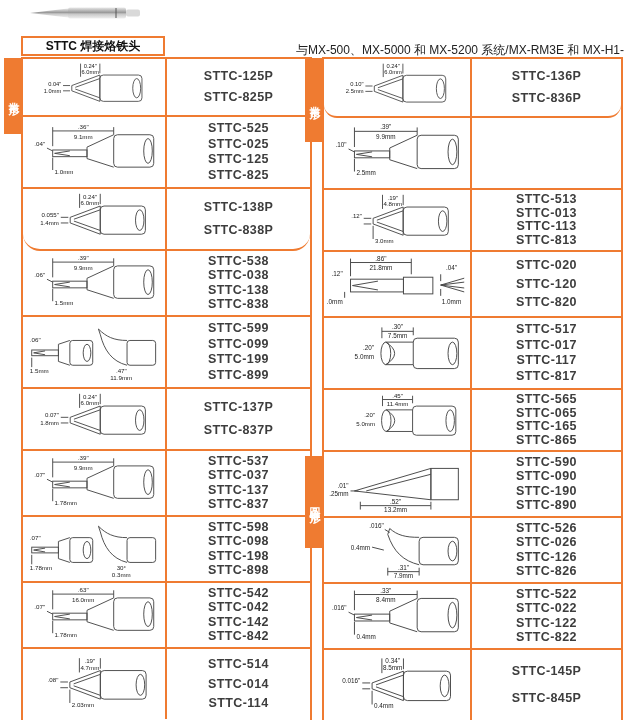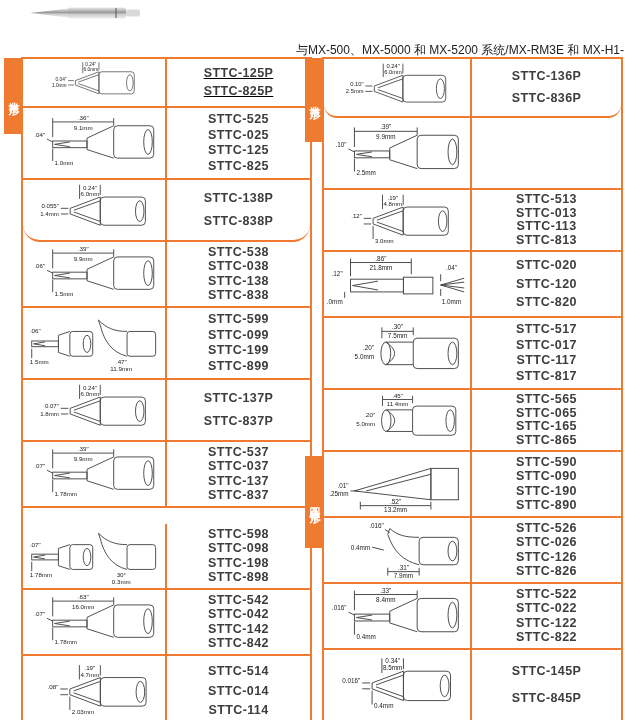--- a/index.html
+++ b/index.html
@@ -42,28 +42,29 @@
         <stop offset="0.6" stop-color="#c8c8c8"></stop>
           <stop offset="1" stop-color="#efefef"></stop>
       </linearGradient>
     </defs>
     <polygon points="2,9 40,4.5 40,13.5" fill="url(#metal)"></polygon>
     <rect x="40" y="3.5" width="58" height="11" rx="2" fill="url(#metal)"></rect>
     <line x1="88" y1="4" x2="88" y2="14" stroke="#555" stroke-width="1"></line>
     <rect x="98" y="5.5" width="14" height="7" rx="2" fill="#d9d9d9"></rect>
   </svg>
 
+  <div class="title-box">STTC 焊接烙铁头</div>
   <div class="compat">与MX-500、MX-5000 和 MX-5200 系统/MX-RM3E 和 MX-H1-AV 手柄兼容</div>
 
   <div class="tab tab-left">凿形</div>
   <div class="tab tab-r1">凿形</div>
   <div class="tab tab-r2">圆锥形</div>
 
   <div id="table-left" class="half">
-      <div class="row" style="height: 49px; text-decoration: underline;">
+      <div class="row" style="height: 58px;">
         <div class="diag">
           <svg class="dsvg" viewBox="0 0 143 60" preserveAspectRatio="xMidYMid meet">
             <rect x="78" y="16" width="48" height="30" rx="4"></rect>
             <ellipse cx="120" cy="31" rx="4.5" ry="11"></ellipse>
             <path d="M78 16 L46 28 L46 34 L78 46 Z"></path>
             <path d="M78 20 L50 30 M78 42 L50 32"></path>
    <path d="M36 28 L44 28 M36 34 L44 34"></path>
             <path d="M56 3 L56 18 M78 3 L78 14"></path>
    <text x="67" y="8" text-anchor="middle">0.24"</text>
             <text x="67" y="15" text-anchor="middle">6.0mm</text>
@@ -205,21 +206,21 @@
             <text x="30" y="53" text-anchor="start">1.78mm</text>
           </svg>
         </div>
         <div class="parts">
           <div class="pn">STTC-537</div>
           <div class="pn">STTC-037</div>
           <div class="pn">STTC-137</div>
           <div class="pn">STTC-837</div>
         </div>
       </div>
-      <div class="row" style="height: 66px; margin-top: 16px;">
+      <div class="row" style="height: 66px;">
         <div class="diag">
           <svg class="dsvg" viewBox="0 0 143 60" preserveAspectRatio="xMidYMid meet">
             <rect x="6" y="28" width="28" height="6"></rect>
             <path d="M8 31 L20 29 M8 31 L20 33"></path>
    <path d="M34 22 L46 18 M34 40 L46 44 M34 22 L34 40"></path>
             <rect x="46" y="18" width="24" height="26" rx="3"></rect>
    <ellipse cx="64" cy="31" rx="4" ry="9"></ellipse>
             <text x="4" y="20" text-anchor="start">.07"</text>
             <path d="M6 36 L6 46"></path>
             <text x="4" y="52" text-anchor="start">1.78mm</text>

